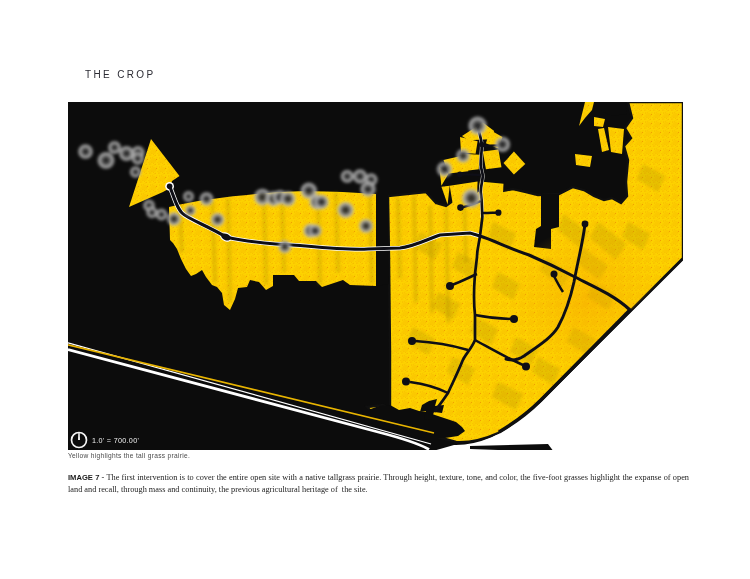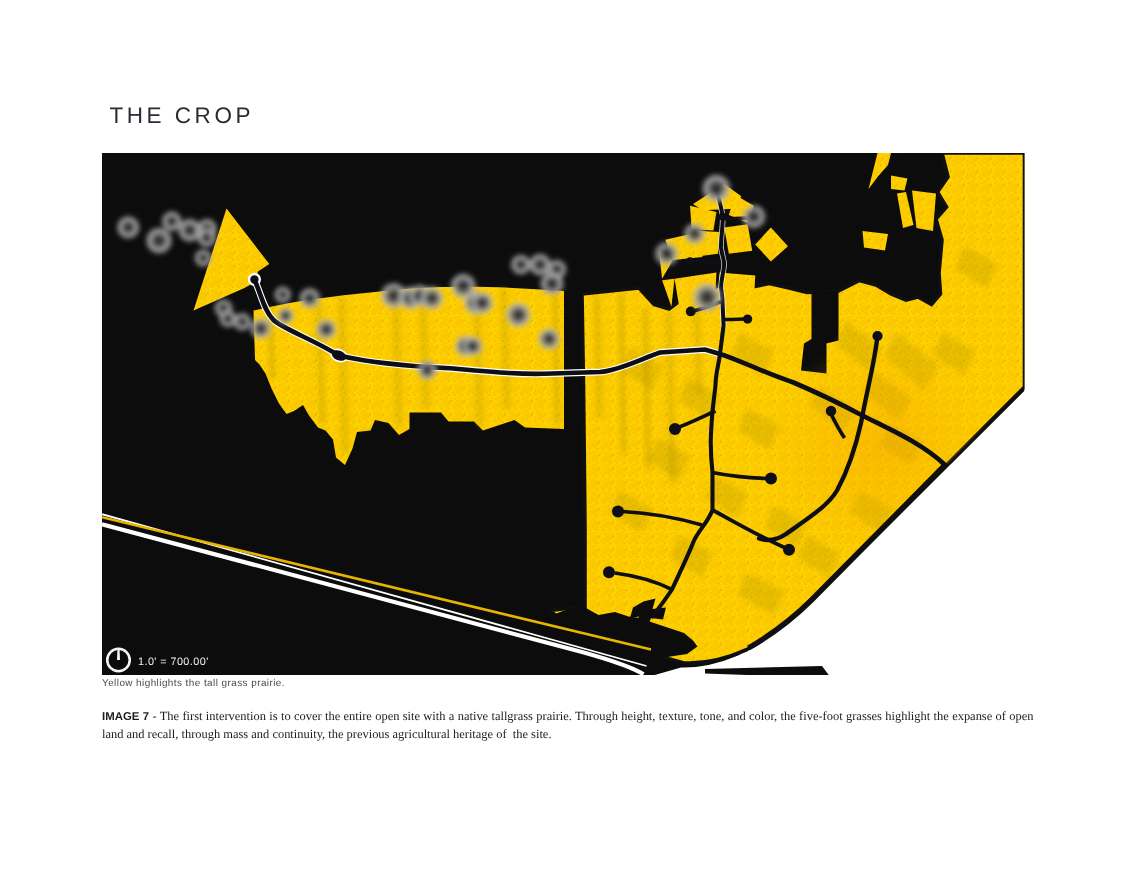--- a/index.html
+++ b/index.html
@@ -1,17 +1,17 @@
 <!DOCTYPE html>
 <html><head>
 <meta charset="utf-8">
 <style>
 html,body{margin:0;padding:0;background:#ffffff;width:750px;height:579px;overflow:hidden;}
 #page{position:relative;width:750px;height:579px;background:#ffffff;font-family:"Liberation Sans",sans-serif;}
-#title{position:absolute;left:73px;top:69px;font-size:15px;letter-spacing:2.35px;color:#2b2b33;}
+#title{position:absolute;left:85px;top:69px;font-size:10px;letter-spacing:2.35px;color:#2b2b33;}
 #map{position:absolute;left:68px;top:102px;}
 #caption{position:absolute;left:68px;top:452px;font-size:6.6px;letter-spacing:0.3px;color:#4a4a4a;}
 #body{position:absolute;left:68px;top:472px;width:621px;font-family:"Liberation Serif",serif;font-size:8.3px;line-height:12.1px;color:#1c1c1c;text-align:justify;}
 #body b{font-family:"Liberation Sans",sans-serif;font-size:7.6px;}
 </style>
 </head>
 <body>
 <div id="page">
 
 <div id="title">THE&nbsp;CROP</div>

